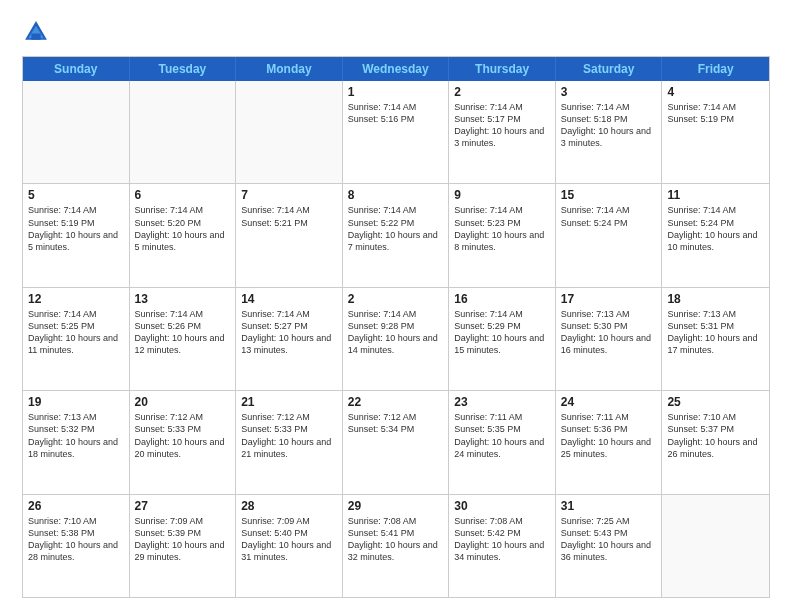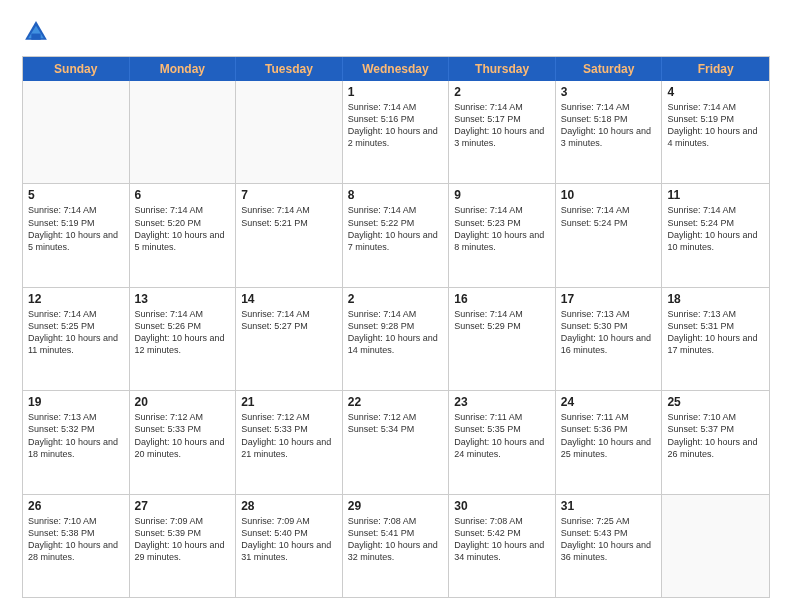--- a/index.html
+++ b/index.html
@@ -65,21 +65,21 @@
       display: flex;
       flex-direction: column;
       border: 1px solid #ccc;
     }
     .cal-header {
       display: grid;
       grid-template-columns: repeat(7, 1fr);
       background: #2060c0;
     }
     .cal-header-cell {
-      color: #fdba74;
+      color: #7dd3fc;
       font-size: 12px;
       font-weight: bold;
       text-align: center;
       padding: 5px 2px;
       border-right: 1px solid #3070d0;
     }
     .cal-header-cell:last-child { border-right: none; }
     .cal-body {
       flex: 1;
       display: flex;
@@ -132,55 +132,53 @@
     </div>
     <div class="title-block">
       <div class="month-title"></div>
       <div class="location"></div>
     </div>
   </div>
 
   <div class="calendar">
     <div class="cal-header">
     <div class="cal-header-cell">Sunday</div>
+        <div class="cal-header-cell">Tuesday</div>
         <div class="cal-header-cell">Monday</div>
-        <div class="cal-header-cell">Tuesday</div>
         <div class="cal-header-cell">Wednesday</div>
         <div class="cal-header-cell">Thursday</div>
         <div class="cal-header-cell">Saturday</div>
         <div class="cal-header-cell">Friday</div>
       </div>
     <div class="cal-body">
     <div class="cal-row">
           <div class="cal-cell empty"></div>
           <div class="cal-cell empty"></div>
           <div class="cal-cell empty"></div>
           <div class="cal-cell">
             <div class="day-num">1</div>
             <div class="cell-line">Sunrise: 7:14 AM</div>
             <div class="cell-line">Sunset: 5:16 PM</div>
-            <div class="cell-line">Daylight: 10 hours and 2 minutes.</div>
           </div>
           <div class="cal-cell">
             <div class="day-num">2</div>
             <div class="cell-line">Sunrise: 7:14 AM</div>
             <div class="cell-line">Sunset: 5:17 PM</div>
             <div class="cell-line">Daylight: 10 hours and 3 minutes.</div>
           </div>
           <div class="cal-cell">
             <div class="day-num">3</div>
             <div class="cell-line">Sunrise: 7:14 AM</div>
             <div class="cell-line">Sunset: 5:18 PM</div>
             <div class="cell-line">Daylight: 10 hours and 3 minutes.</div>
           </div>
           <div class="cal-cell">
             <div class="day-num">4</div>
             <div class="cell-line">Sunrise: 7:14 AM</div>
             <div class="cell-line">Sunset: 5:19 PM</div>
-            <div class="cell-line">Daylight: 10 hours and 4 minutes.</div>
           </div>
         </div>
         <div class="cal-row">
           <div class="cal-cell">
             <div class="day-num">5</div>
             <div class="cell-line">Sunrise: 7:14 AM</div>
             <div class="cell-line">Sunset: 5:19 PM</div>
             <div class="cell-line">Daylight: 10 hours and 5 minutes.</div>
           </div>
           <div class="cal-cell">
@@ -200,21 +198,21 @@
             <div class="cell-line">Sunset: 5:22 PM</div>
             <div class="cell-line">Daylight: 10 hours and 7 minutes.</div>
           </div>
           <div class="cal-cell">
             <div class="day-num">9</div>
             <div class="cell-line">Sunrise: 7:14 AM</div>
             <div class="cell-line">Sunset: 5:23 PM</div>
             <div class="cell-line">Daylight: 10 hours and 8 minutes.</div>
           </div>
           <div class="cal-cell">
-            <div class="day-num">10</div>
+            <div class="day-num">15</div>
             <div class="cell-line">Sunrise: 7:14 AM</div>
             <div class="cell-line">Sunset: 5:24 PM</div>
           </div>
           <div class="cal-cell">
             <div class="day-num">11</div>
             <div class="cell-line">Sunrise: 7:14 AM</div>
             <div class="cell-line">Sunset: 5:24 PM</div>
             <div class="cell-line">Daylight: 10 hours and 10 minutes.</div>
           </div>
         </div>
@@ -228,31 +226,33 @@
           <div class="cal-cell">
             <div class="day-num">13</div>
             <div class="cell-line">Sunrise: 7:14 AM</div>
             <div class="cell-line">Sunset: 5:26 PM</div>
             <div class="cell-line">Daylight: 10 hours and 12 minutes.</div>
           </div>
           <div class="cal-cell">
             <div class="day-num">14</div>
             <div class="cell-line">Sunrise: 7:14 AM</div>
             <div class="cell-line">Sunset: 5:27 PM</div>
+            <div class="cell-line">Daylight: 10 hours and 13 minutes.</div>
           </div>
           <div class="cal-cell">
             <div class="day-num">2</div>
             <div class="cell-line">Sunrise: 7:14 AM</div>
             <div class="cell-line">Sunset: 9:28 PM</div>
             <div class="cell-line">Daylight: 10 hours and 14 minutes.</div>
           </div>
           <div class="cal-cell">
             <div class="day-num">16</div>
             <div class="cell-line">Sunrise: 7:14 AM</div>
             <div class="cell-line">Sunset: 5:29 PM</div>
+            <div class="cell-line">Daylight: 10 hours and 15 minutes.</div>
           </div>
           <div class="cal-cell">
             <div class="day-num">17</div>
             <div class="cell-line">Sunrise: 7:13 AM</div>
             <div class="cell-line">Sunset: 5:30 PM</div>
             <div class="cell-line">Daylight: 10 hours and 16 minutes.</div>
           </div>
           <div class="cal-cell">
             <div class="day-num">18</div>
             <div class="cell-line">Sunrise: 7:13 AM</div>

